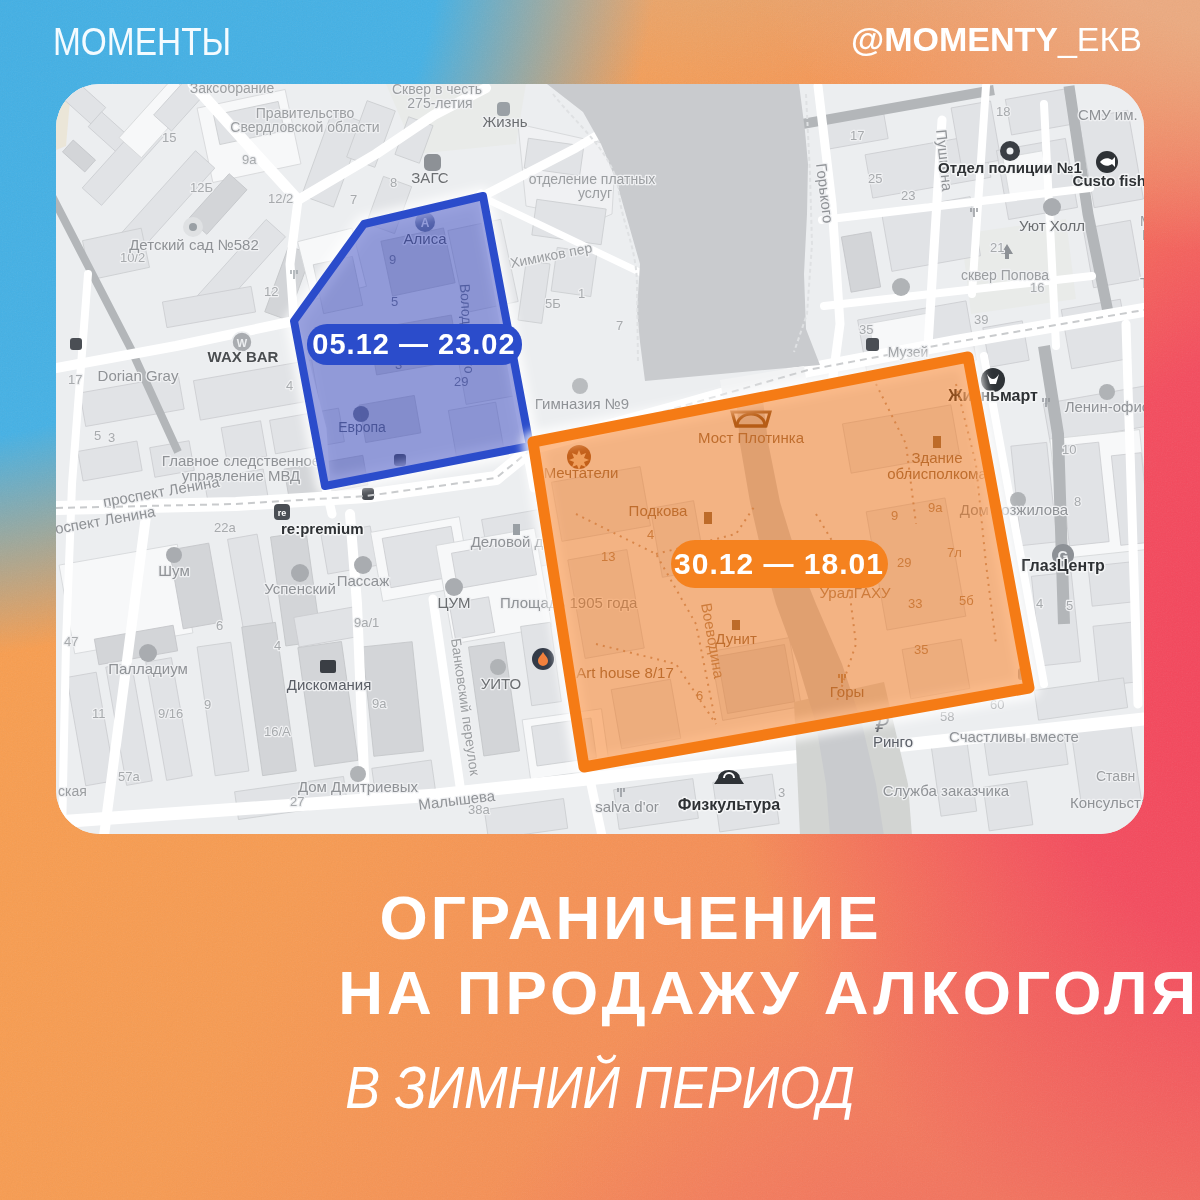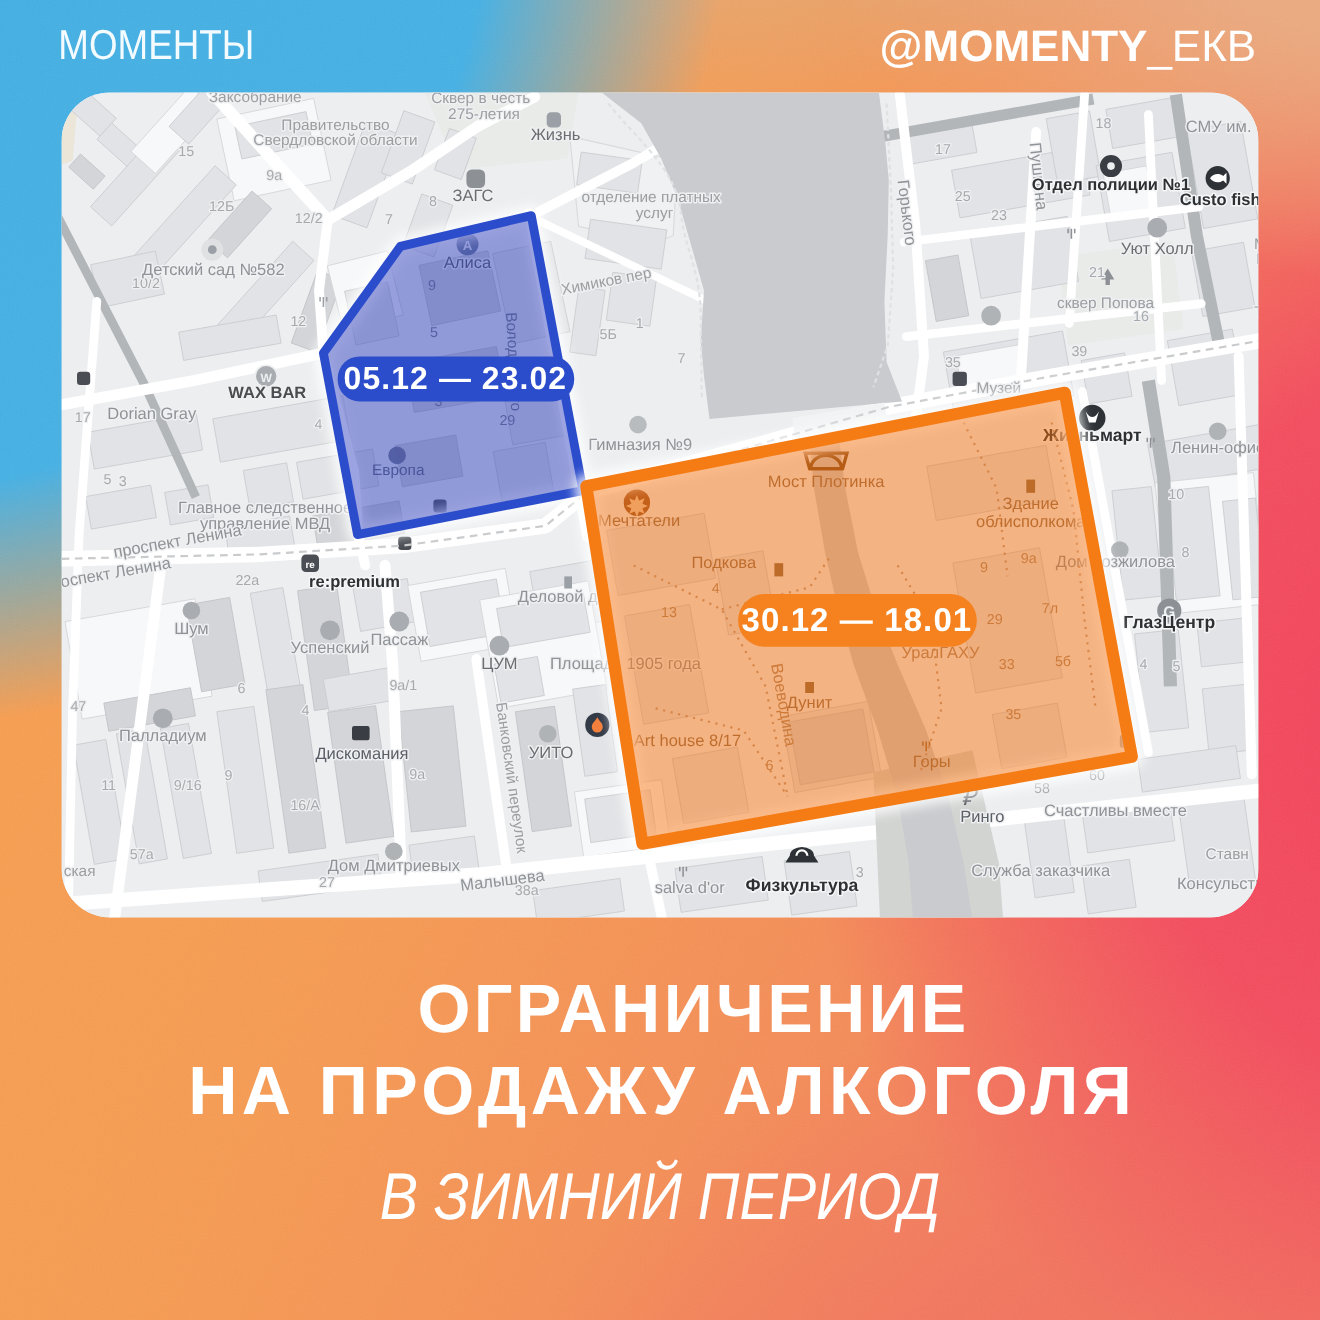--- a/index.html
+++ b/index.html
@@ -35,21 +35,21 @@
 <svg width="1200" height="1200" style="position:absolute;left:0;top:0;opacity:0.09;">
   <filter id="grain">
       <feTurbulence type="fractalNoise" baseFrequency="0.8" numOctaves="2" stitchTiles="stitch"></feTurbulence>
       <feColorMatrix type="saturate" values="0"></feColorMatrix>
     </filter>
   <rect width="1200" height="1200" filter="url(#grain)"></rect>
 </svg>
 
 <div class="hdr" style="left:53px;top:21px;font-size:38px;font-weight:400;letter-spacing:0px;color:#f4fbff;transform:scaleX(0.88);transform-origin:0 0;">МОМЕНТЫ</div>
 
-<div class="hdr" style="right:58px;top:20px;font-size:40px;font-weight:700;letter-spacing:0px;">@MOMENTY<span style="font-weight:400;">_ЕКВ</span></div>
+<div class="hdr" style="right:58px;top:20px;font-size:34px;font-weight:700;letter-spacing:0px;">@MOMENTY<span style="font-weight:400;">_ЕКВ</span></div>
 
 <div id="map">
 <svg width="1088" height="750" viewBox="0 0 1088 750">
 
   <rect x="0" y="0" width="1088" height="750" fill="#eceef0"></rect>
 
   <polygon points="330,0 470,0 460,60 360,70" fill="#e9ebe9"></polygon>
 
   <polygon points="905,150 1010,135 1020,215 915,230" fill="#e9ebe9"></polygon>
 
@@ -549,15 +549,15 @@
 
   <g>
     <rect x="615" y="456" width="217" height="48" rx="24" fill="#f5821f"></rect>
     <text x="723" y="490" text-anchor="middle" fill="#ffffff" style="font-size:30px;font-weight:bold;letter-spacing:1px;">30.12 — 18.01</text>
   </g>
 </svg>
 </div>
 
 <div class="ttl" style="top:887px;font-size:62px;line-height:1;font-weight:700;letter-spacing:3px;text-indent:3px;margin-left:29px;">ОГРАНИЧЕНИЕ</div>
 
-<div class="ttl" style="top:962px;font-size:62px;line-height:1;font-weight:700;letter-spacing:4px;text-indent:4px;">НА ПРОДАЖУ АЛКОГОЛЯ</div>
+<div class="ttl" style="top:962px;font-size:62px;line-height:1;font-weight:700;letter-spacing:4px;text-indent:4px;text-align:right;">НА ПРОДАЖУ АЛКОГОЛЯ</div>
 
 <div class="ttl" style="top:1058px;font-size:60px;line-height:1;font-weight:400;font-style:italic;letter-spacing:0px;transform:scaleX(0.87);">В ЗИМНИЙ ПЕРИОД</div>
 
 </body></html>

